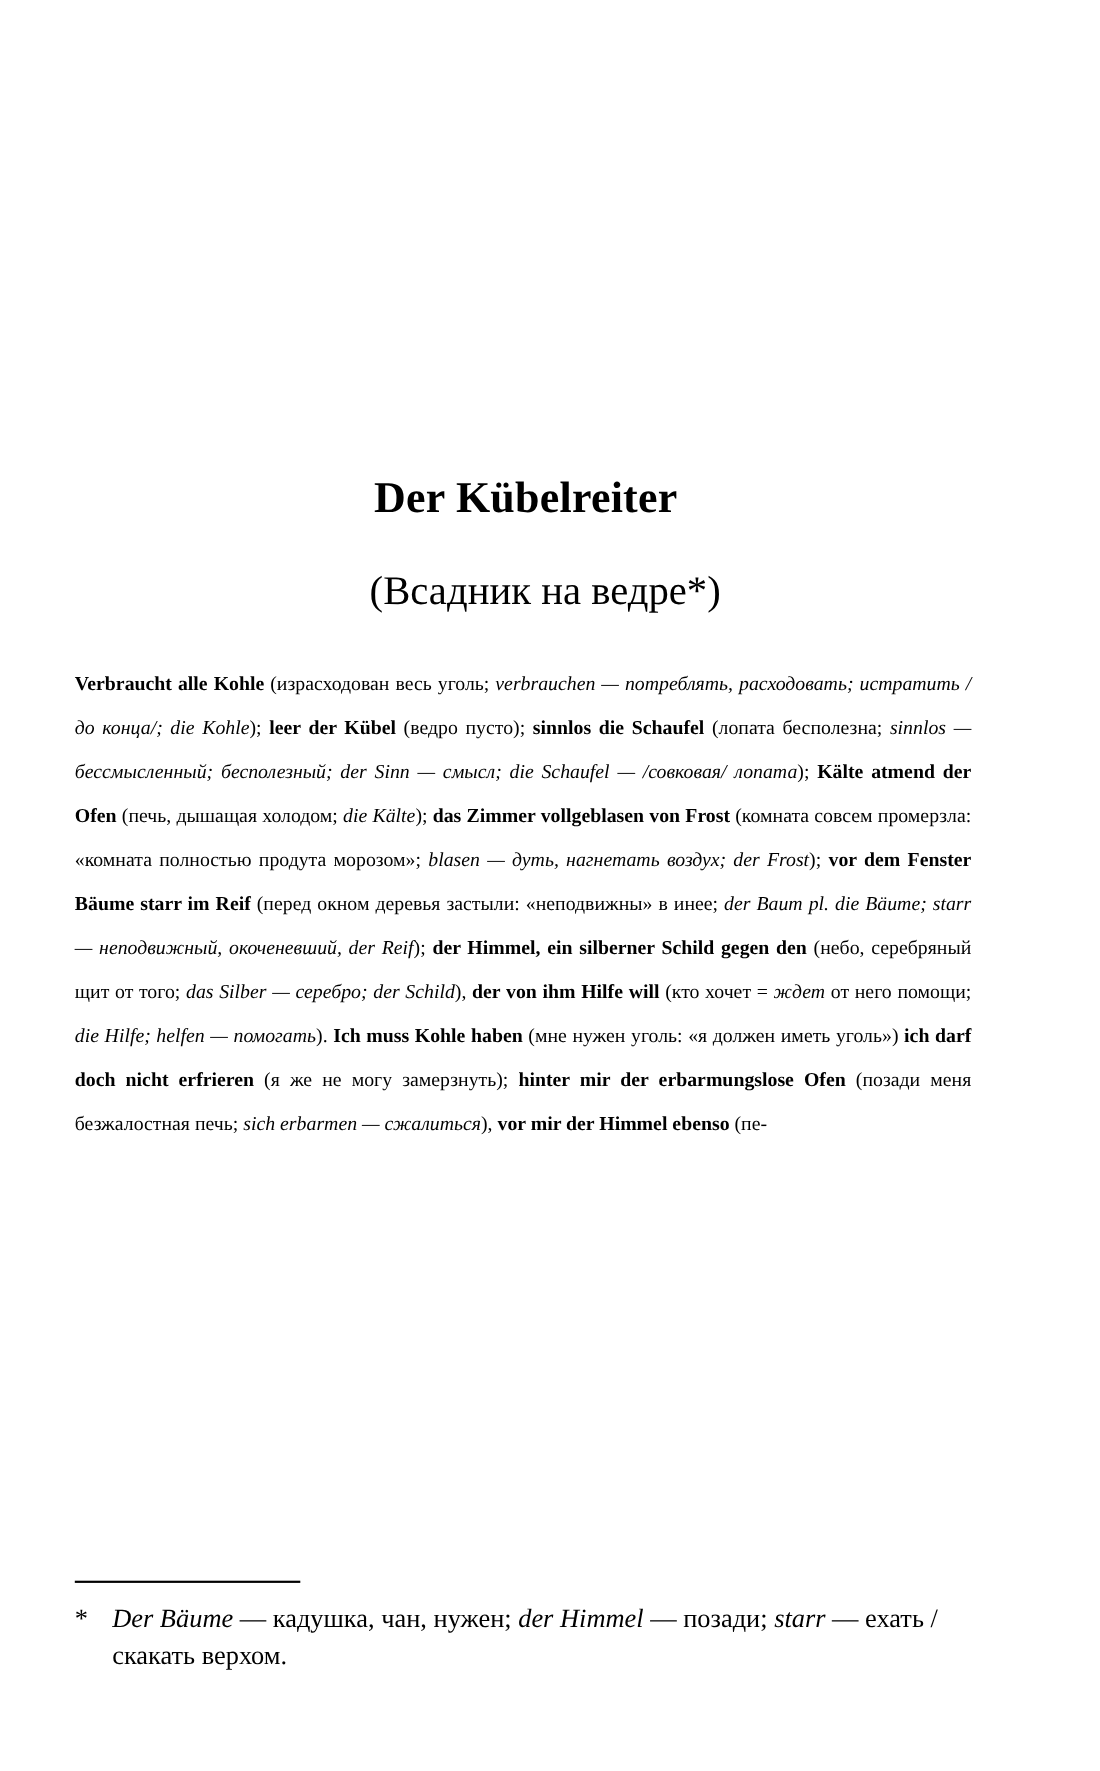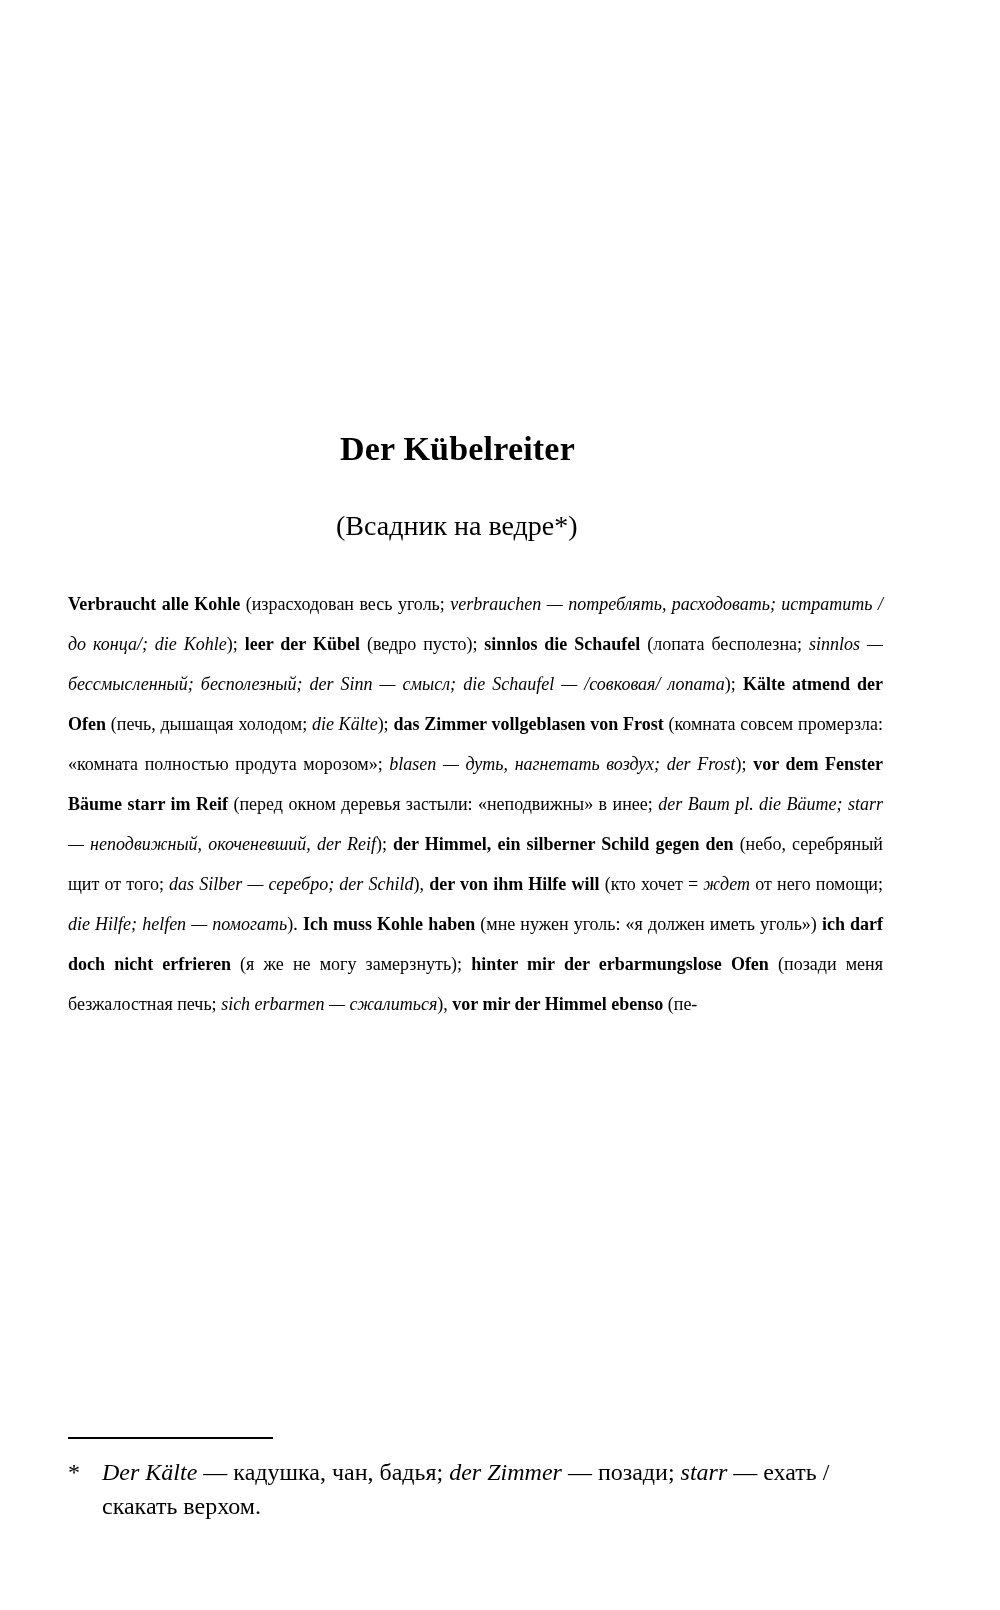--- a/index.html
+++ b/index.html
@@ -22,28 +22,28 @@
     width: 1000px;
     height: 1610px;
   }
   .content {
     position: absolute;
     left: 68px;
     top: 430px;
     width: 815px;
   }
   .title {
-    font-size: 34px;
+    font-size: 40px;
     font-weight: bold;
     letter-spacing: 0.2px;
     margin: 0 0 0 272px;
     line-height: 1.1;
   }
   .subtitle {
-    font-size: 28px;
+    font-size: 37px;
     margin: 44px 0 0 268px;
     line-height: 1.1;
   }
   .body-text {
     margin: 42px 0 0 0;
     font-size: 18px;
     line-height: 40px;
     text-align: justify;
     text-justify: inter-word;
     hyphens: manual;
@@ -89,16 +89,16 @@
     <div class="subtitle">(Всадник на ведре*)</div>
 
     <div class="body-text"><b>Verbraucht alle Kohle </b><span>(израсходован весь уголь; </span><i>verbrauchen — потреблять, расходовать; истратить /до конца/; die Kohle</i><span>); </span><b>leer der Kübel </b><span>(ведро пусто); </span><b>sinnlos die Schaufel </b><span>(лопата бесполезна; </span><i>sinnlos — бессмысленный; бесполезный; der Sinn — смысл; die Schaufel — /совковая/ лопата</i><span>); </span><b>Kälte atmend der Ofen </b><span>(печь, дышащая холодом; </span><i>die Kälte</i><span>); </span><b>das Zimmer vollgeblasen von Frost </b><span>(комната совсем промерзла: «комната полностью продута морозом»; </span><i>blasen — дуть, нагнетать воздух; der Frost</i><span>); </span><b>vor dem Fenster Bäume starr im Reif </b><span>(перед окном деревья застыли: «неподвижны» в инее; </span><i>der Baum pl. die Bäume; starr — неподвижный, окоченевший, der Reif</i><span>); </span><b>der Himmel, ein silberner Schild gegen den </b><span>(небо, серебряный щит от того; </span><i>das Silber — серебро; der Schild</i><span>), </span><b>der von ihm Hilfe will </b><span>(кто хочет = </span><i>ждет</i><span> от него помощи; </span><i>die Hilfe; helfen — помогать</i><span>). </span><b>Ich muss Kohle haben </b><span>(мне нужен уголь: «я должен иметь уголь») </span><b>ich darf doch nicht erfrieren </b><span>(я же не могу замерзнуть); </span><b>hinter mir der erbarmungslose Ofen </b><span>(позади меня безжалостная печь; </span><i>sich erbarmen — сжалиться</i><span>), </span><b>vor mir der Himmel ebenso </b><span>(пе-</span></div>
 
   </div>
 
   <div class="footnote-rule"></div>
 
   <div class="footnote">
     <span class="star">*</span>
-    <span class="fn-body"><i>Der Kälte</i><span> — кадушка, чан, бадья; </span><i>der Zimmer</i><span> — позади; </span><i>starr</i><span> — ехать / скакать верхом.</span></span>
+    <span class="fn-body"><i>Der Bäume</i><span> — кадушка, чан, нужен; </span><i>der Himmel</i><span> — позади; </span><i>starr</i><span> — ехать / скакать верхом.</span></span>
   </div>
 
 </div>
 
 </body></html>

